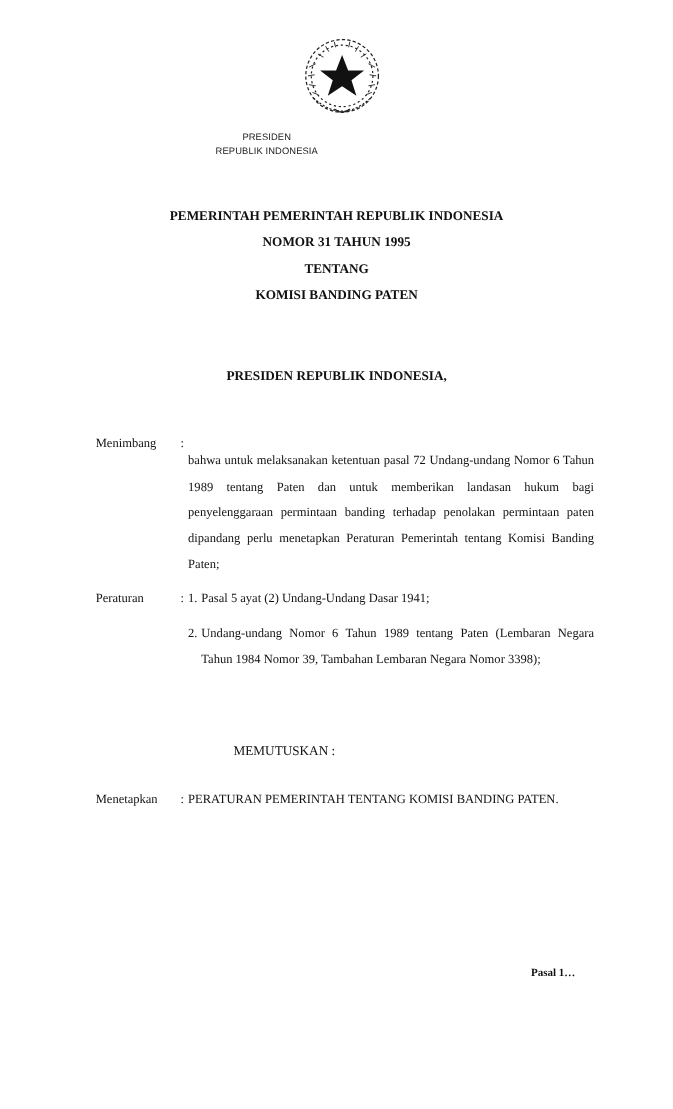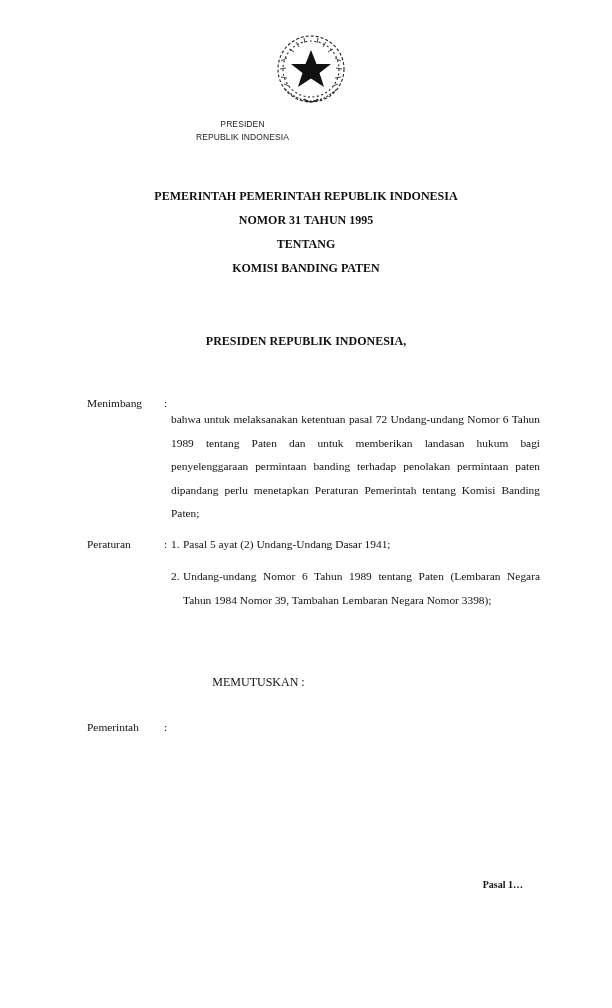--- a/index.html
+++ b/index.html
@@ -70,17 +70,18 @@
   </div>
   <div class="list-item" style="top:32px;">
     <span class="num">2.</span>
     <div class="txt">Undang-undang Nomor 6 Tahun 1989 tentang Paten (Lembaran Negara Tahun 1984 Nomor 39, Tambahan Lembaran Negara Nomor 3398);</div>
   </div>
 </div>
 
 <div class="abs center-line" style="top:675px;">MEMUTUSKAN :</div>
 
 <div class="abs row" style="top:716px; height:60px;">
-  <span class="label">Pemerintah</span>
+  <span class="label">Menetapkan</span>
   <span class="colon">:</span>
+  <div class="body-text" style="top:0;">PERATURAN PEMERINTAH TENTANG KOMISI BANDING PATEN.</div>
 </div>
 
 <div class="abs footer">Pasal 1…</div>
 
 </body></html>

